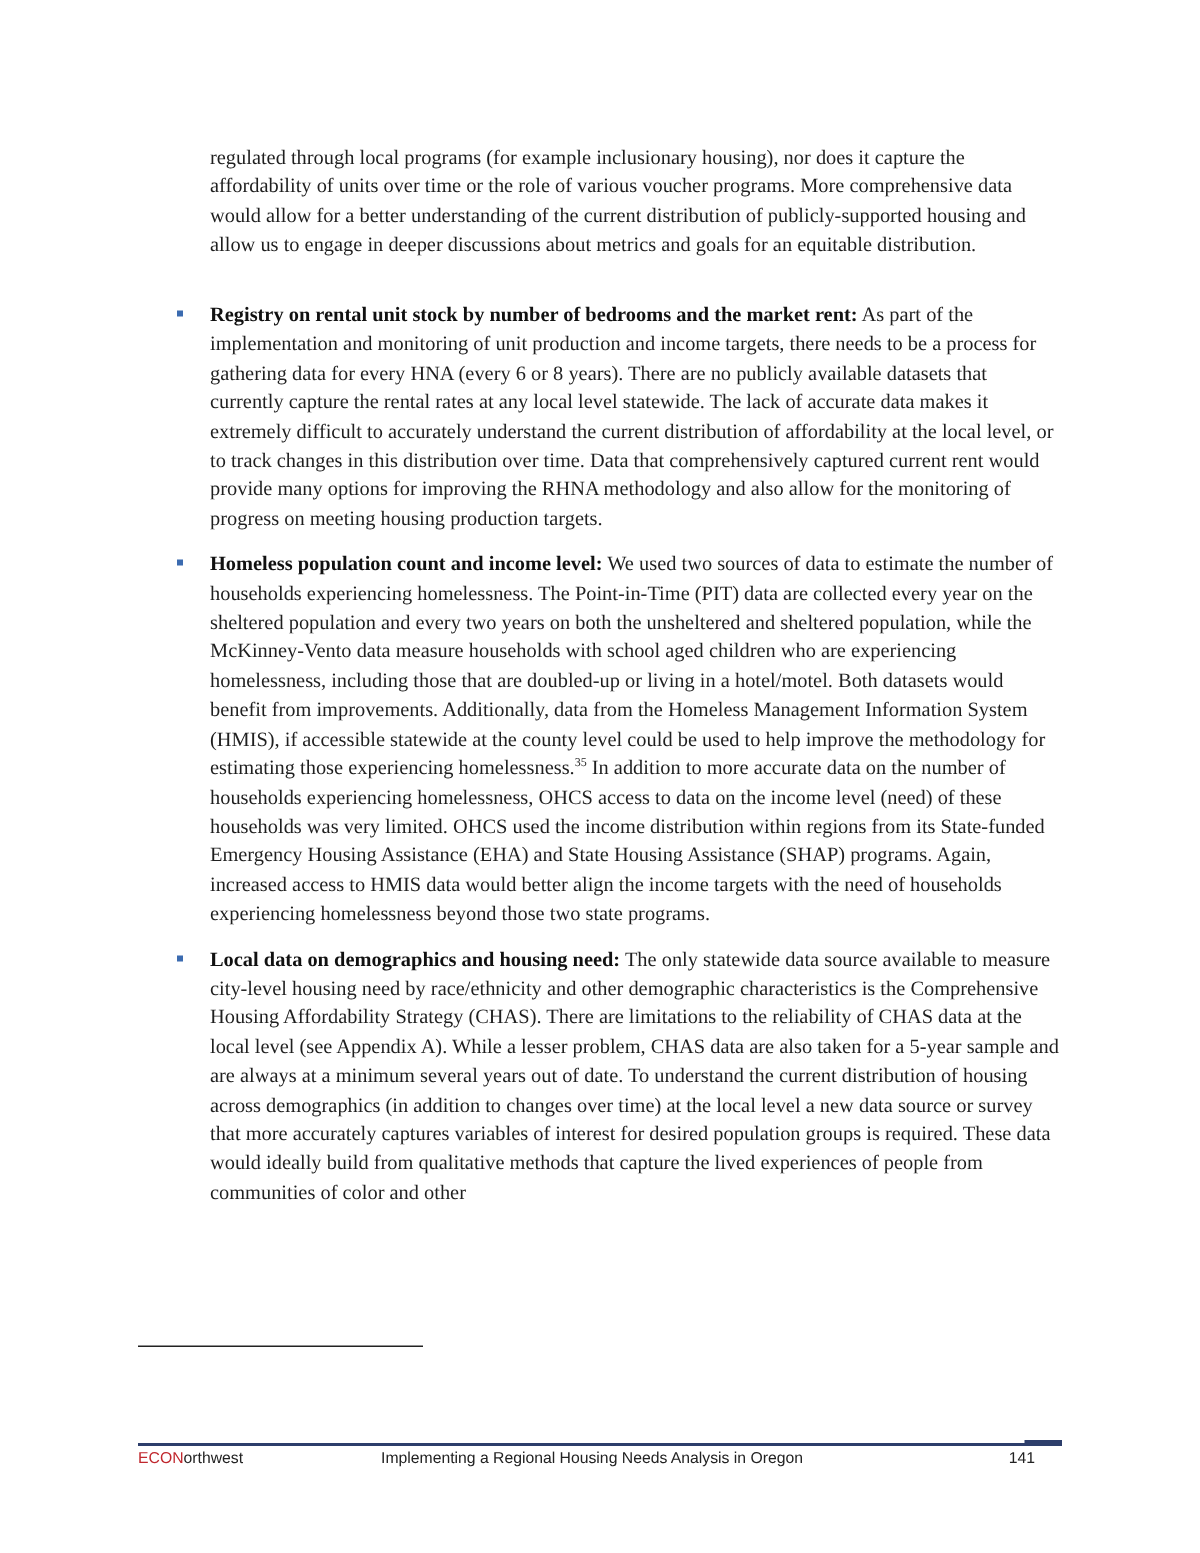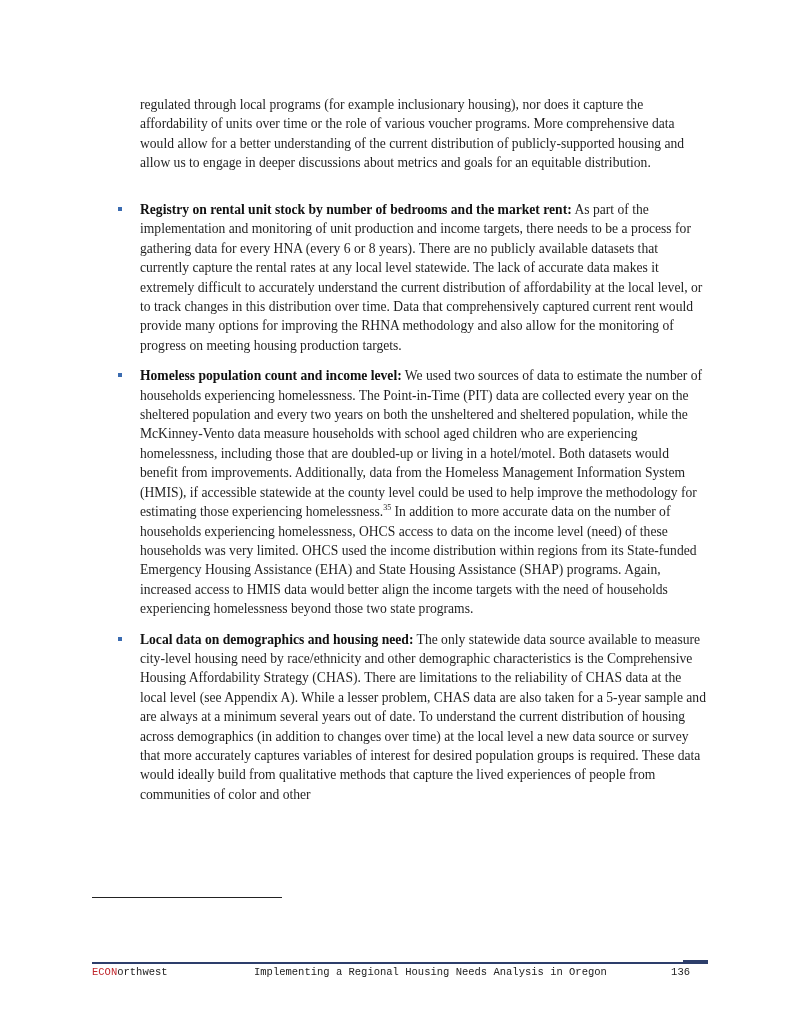--- a/index.html
+++ b/index.html
@@ -44,21 +44,21 @@
     .footer-rule {
       position: absolute; left: 92px; top: 962px; width: 616px; height: 2px;
       background: #2d3e6b;
     }
     .footer-rule-accent {
       position: absolute; left: 683px; top: 960px; width: 25px; height: 3px;
       background: #2d3e6b;
     }
     .footer {
       position: absolute; left: 92px; top: 966px; width: 616px; height: 16px;
-      font-family: Liberation Mono, monospace;
+      font-family: Liberation Sans, sans-serif;
       font-size: 10.5px; color: #222;
     }
     .footer .brand { position: absolute; left: 0; top: 0; }
     .footer .brand .econ { color: #c0272d; }
     .footer .title { position: absolute; left: 162px; top: 0; text-align: center; }
     .footer .pagenum { position: absolute; right: 18px; top: 0; }
   </style>
 </head>
 <body>
 
@@ -81,16 +81,16 @@
     </li>
   </ul>
 
   <div class="fn-rule"></div>
 
   <div class="footer-rule"></div>
   <div class="footer-rule-accent"></div>
   <div class="footer">
     <span class="brand"><span class="econ" style="color: rgb(192, 39, 45);">ECON</span><span>orthwest</span></span>
     <span class="title">Implementing a Regional Housing Needs Analysis in Oregon</span>
-    <span class="pagenum">136</span>
+    <span class="pagenum">141</span>
   </div>
 
 </div>
 
 </body></html>

